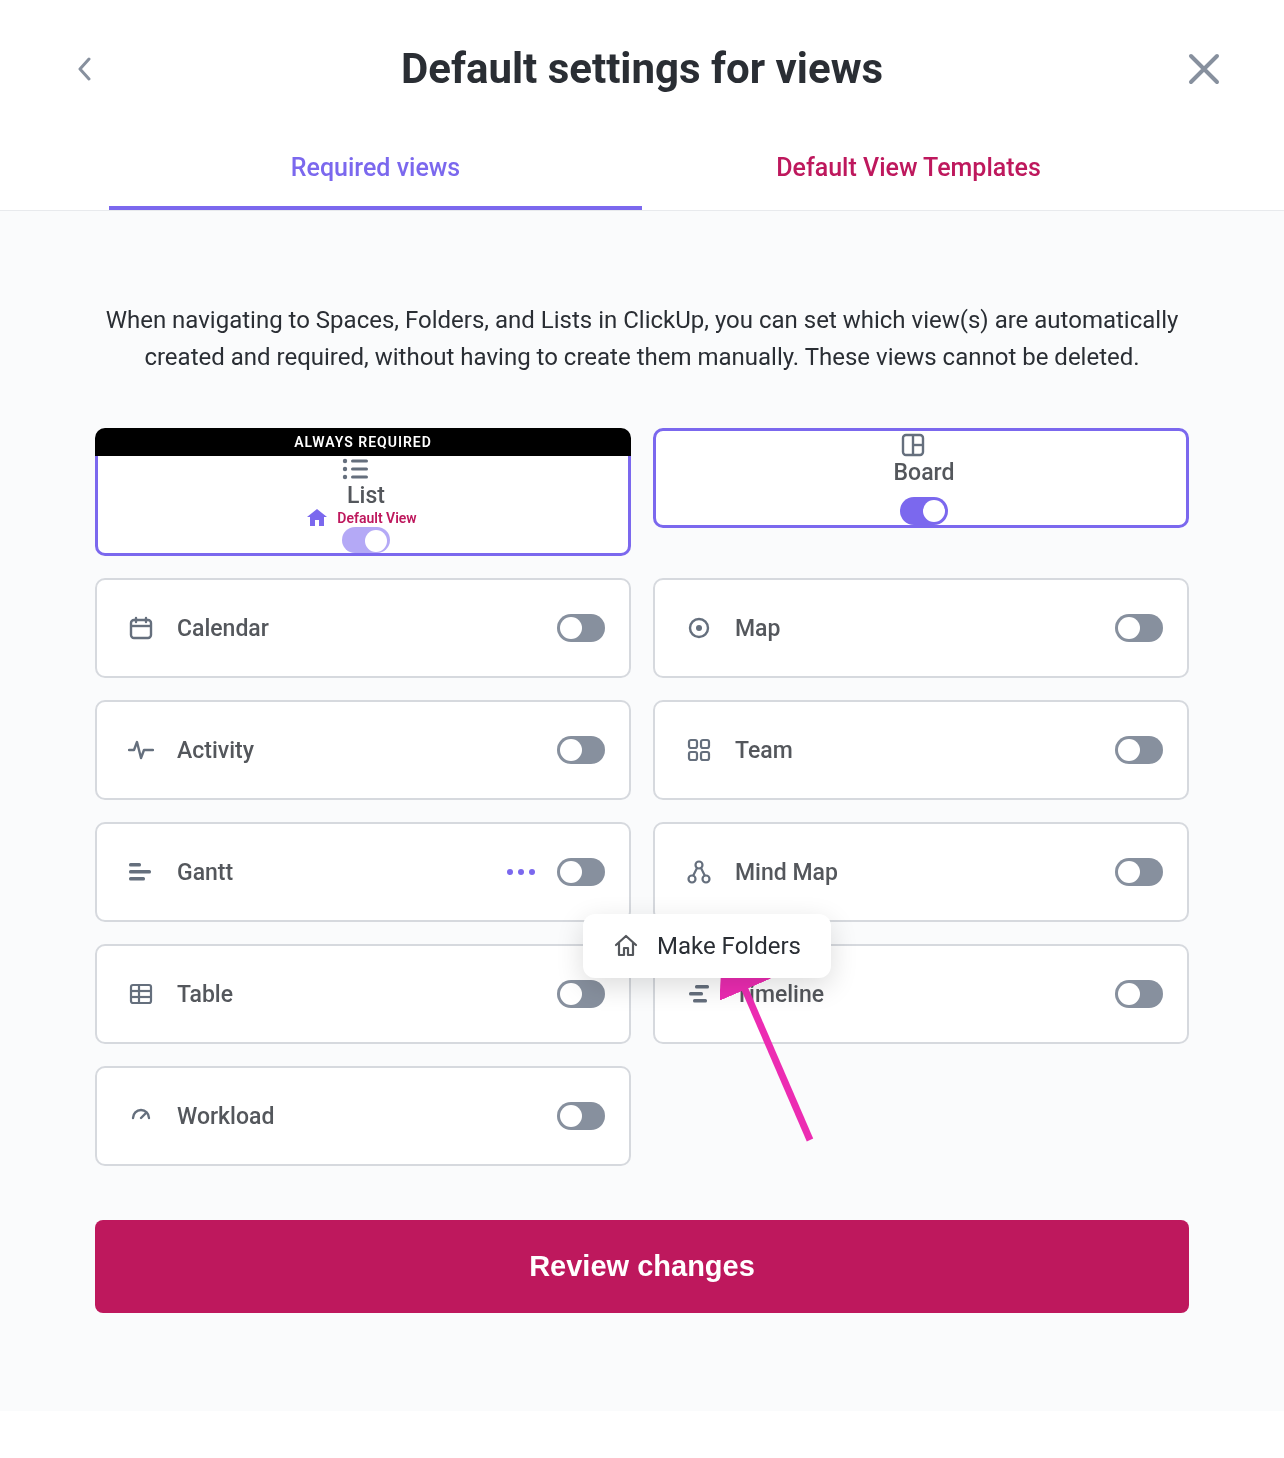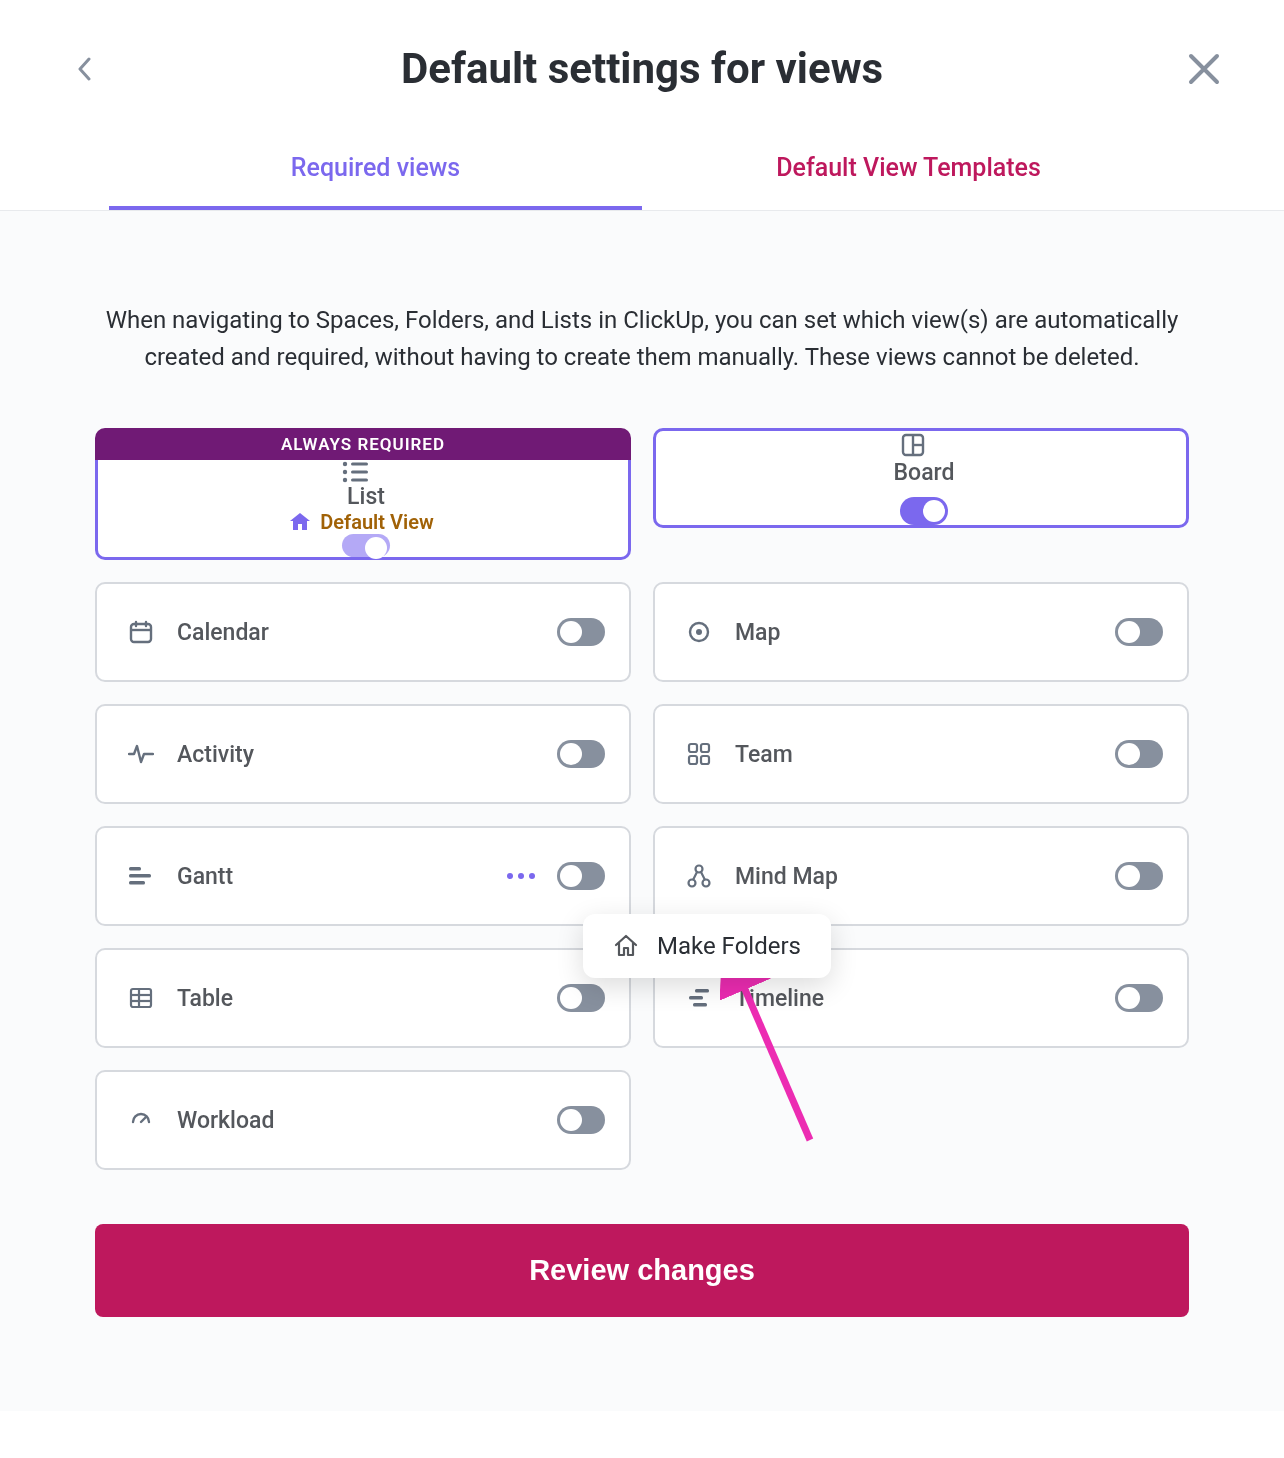--- a/index.html
+++ b/index.html
@@ -82,23 +82,23 @@
     border-radius: 10px;
     display:flex;
     align-items:center;
     padding: 0 24px 0 30px;
     height: 100px;
     position:relative;
   }
   .card.enabled { border-color: #7b68ee; border-width:3px;flex-direction:column; }
   .card-wrapper { display:flex; flex-direction:column; }
   .always-badge {
-    background:#701a75;
+    background:#000000;
     color:#fff;
-    font-size:17px;
+    font-size:14px;
     font-weight:600;
     letter-spacing:1px;
     text-align:center;
     padding: 6px 0;
     border-radius: 10px 10px 0 0;
   }
   .card-wrapper .card { border-radius: 0 0 10px 10px; border-top:none;}
   .card .icon {
     width: 28px; height: 28px;
     margin-right: 22px;
@@ -109,22 +109,22 @@
   .card .label {
     font-size: 23px;
     color:#54575c;
     font-weight:500;
     flex:1;
   }
   .default-tag {
     display:flex;
     align-items:center;
     gap:10px;
-    color:#a16207;
-    font-size:20px;
+    color:#be185d;
+    font-size:14px;
     font-weight:600;
     margin-right: 8px;
   }
   .kebab {
     display:flex;
     gap:5px;
     margin-right: 22px;
     cursor:pointer;
   }
   .kebab span {

